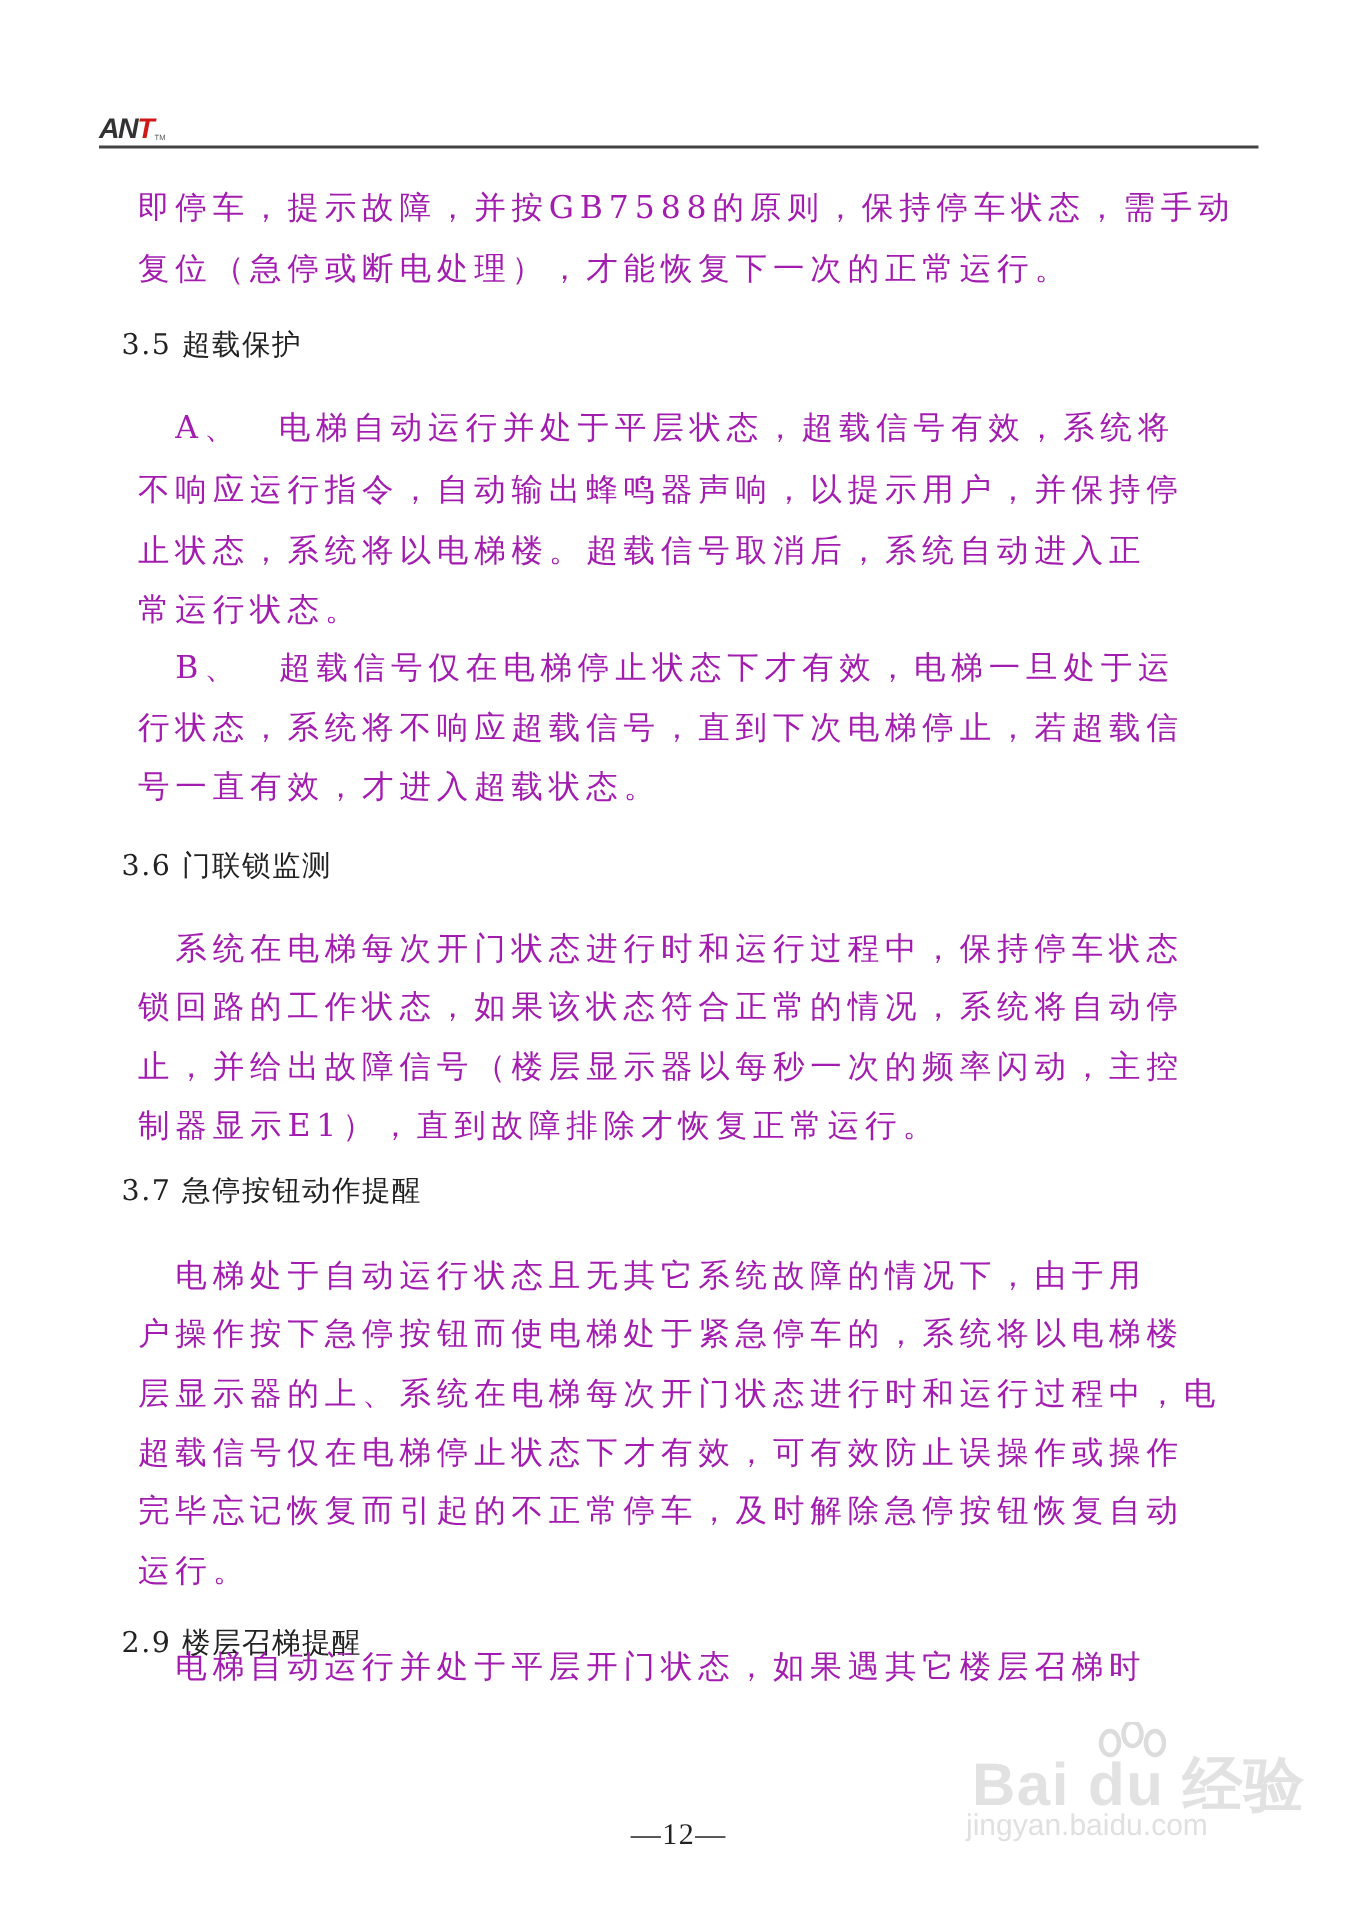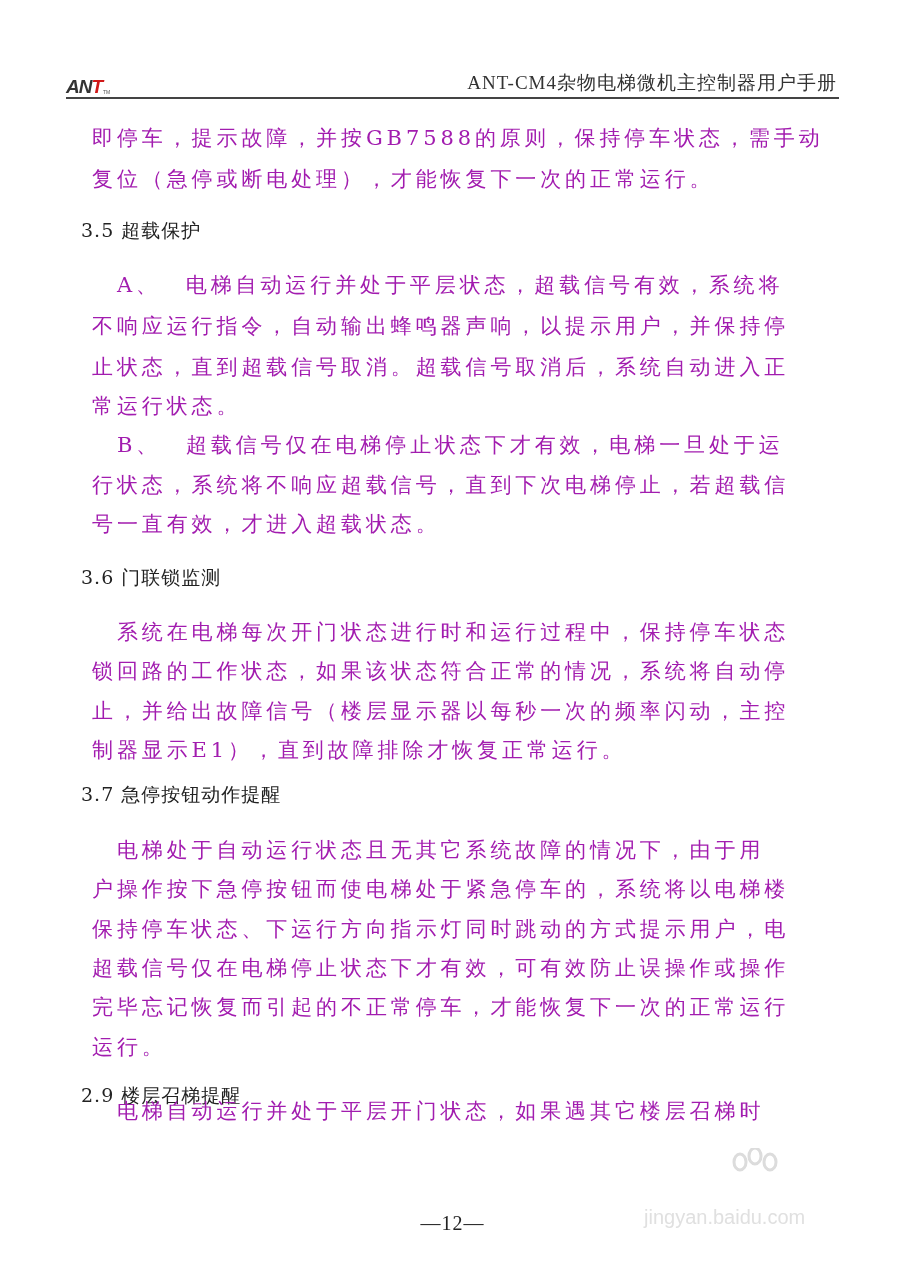--- a/index.html
+++ b/index.html
@@ -36,57 +36,57 @@
   .wm-paw { position: absolute; left: 80px; top: -2px; width: 70px; height: 30px; }
 </style>
 </head>
 <body>
 
 <div class="header">
   <div class="logo">
     <span class="logo-text"><span>AN</span><span class="logo-t">T</span></span>
     <span class="logo-tm">TM</span>
   </div>
-  <div class="doc-title">ANT-CM4杂物电梯微机主控制器用户手册</div>
   <div class="rule"></div>
 </div>
 
 <div class="content">
   <div class="line" style="top:125px">即停车，提示故障，并按GB7588的原则，保持停车状态，需手动</div>
   <div class="line" style="top:166px">复位（急停或断电处理），才能恢复下一次的正常运行。</div>
 
   <div class="heading" style="top:218px">3.5 超载保护</div>
   <div class="line" style="top:272px">　A、　电梯自动运行并处于平层状态，超载信号有效，系统将</div>
   <div class="line" style="top:313px">不响应运行指令，自动输出蜂鸣器声响，以提示用户，并保持停</div>
-  <div class="line" style="top:354px">止状态，直到超载信号取消。超载信号取消后，系统自动进入正</div>
+  <div class="line" style="top:354px">止状态，系统将以电梯楼。超载信号取消后，系统自动进入正</div>
   <div class="line" style="top:393px">常运行状态。</div>
   <div class="line" style="top:432px">　B、　超载信号仅在电梯停止状态下才有效，电梯一旦处于运</div>
   <div class="line" style="top:472px">行状态，系统将不响应超载信号，直到下次电梯停止，若超载信</div>
   <div class="line" style="top:511px">号一直有效，才进入超载状态。</div>
 
   <div class="heading" style="top:565px">3.6 门联锁监测</div>
   <div class="line" style="top:619px">　系统在电梯每次开门状态进行时和运行过程中，保持停车状态</div>
   <div class="line" style="top:658px">锁回路的工作状态，如果该状态符合正常的情况，系统将自动停</div>
   <div class="line" style="top:698px">止，并给出故障信号（楼层显示器以每秒一次的频率闪动，主控</div>
   <div class="line" style="top:737px">制器显示E1），直到故障排除才恢复正常运行。</div>
 
   <div class="heading" style="top:782px">3.7 急停按钮动作提醒</div>
   <div class="line" style="top:837px">　电梯处于自动运行状态且无其它系统故障的情况下，由于用</div>
   <div class="line" style="top:876px">户操作按下急停按钮而使电梯处于紧急停车的，系统将以电梯楼</div>
-  <div class="line" style="top:916px">保持停车状态、下运行方向指示灯同时跳动的方式提示用户，电</div>
+  <div class="line" style="top:916px">层显示器的上、系统在电梯每次开门状态进行时和运行过程中，电</div>
   <div class="line" style="top:955px">超载信号仅在电梯停止状态下才有效，可有效防止误操作或操作</div>
-  <div class="line" style="top:994px">完毕忘记恢复而引起的不正常停车，才能恢复下一次的正常运行</div>
+  <div class="line" style="top:994px">完毕忘记恢复而引起的不正常停车，及时解除急停按钮恢复自动</div>
   <div class="line" style="top:1034px">运行。</div>
 
   <div class="heading" style="top:1083px">2.9 楼层召梯提醒</div>
   <div class="line" style="top:1098px">　电梯自动运行并处于平层开门状态，如果遇其它楼层召梯时</div>
 </div>
 
 <div class="page-num">—12—</div>
 
 <div class="watermark">
   <svg class="wm-paw" viewBox="0 0 70 30">
     <ellipse cx="20" cy="14" rx="6" ry="8" fill="none" stroke="#dcdcdc" stroke-width="3"></ellipse>
     <ellipse cx="35" cy="8" rx="6" ry="8" fill="none" stroke="#dcdcdc" stroke-width="3"></ellipse>
     <ellipse cx="50" cy="14" rx="6" ry="8" fill="none" stroke="#dcdcdc" stroke-width="3"></ellipse>
   </svg>
+  <div class="wm-brand">Bai du 经验</div>
   <div class="wm-url">jingyan.baidu.com</div>
 </div>
 
 </body></html>

